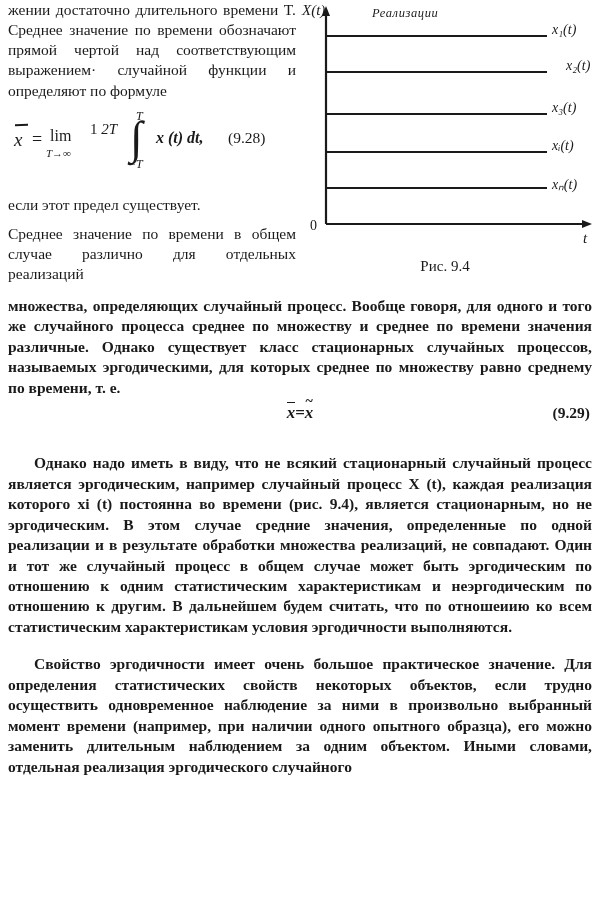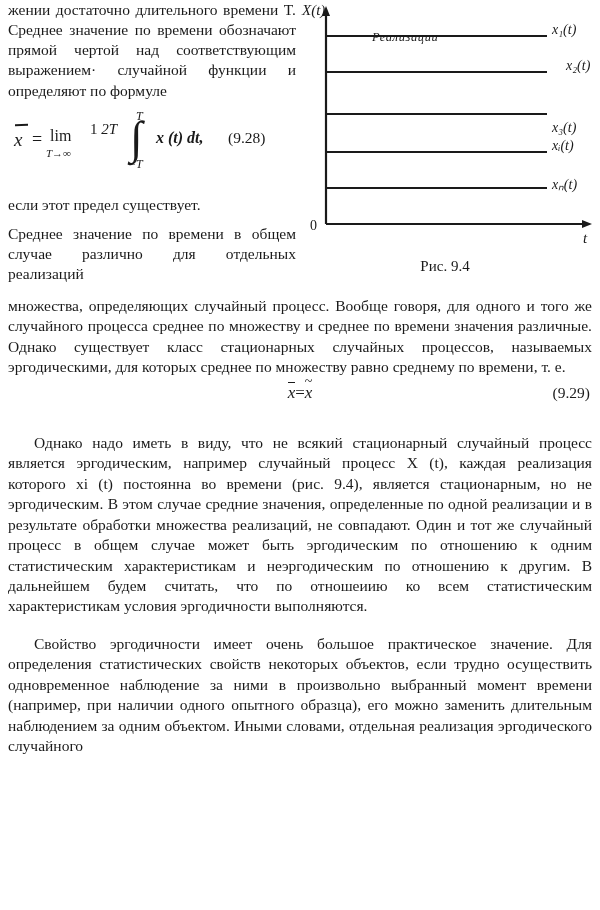--- a/index.html
+++ b/index.html
@@ -270,33 +270,33 @@
         <line x1="27" y1="70" x2="247" y2="70" stroke="#1a1a1a" stroke-width="2.2"></line>
         <line x1="27" y1="112" x2="247" y2="112" stroke="#1a1a1a" stroke-width="2.2"></line>
         <line x1="27" y1="150" x2="247" y2="150" stroke="#1a1a1a" stroke-width="2.2"></line>
         <line x1="27" y1="186" x2="247" y2="186" stroke="#1a1a1a" stroke-width="2.2"></line>
       </svg>
 
       
       <div style="position:absolute; left:2px; top:0px; font-size:15px; font-style:italic;">X(t)</div>
       <div style="position:absolute; left:10px; top:216px; font-size:14px;">0</div>
       <div style="position:absolute; left:283px; top:228px; font-size:15px; font-style:italic;">t</div>
-      <div style="position:absolute; left:72px; top:4px; font-size:12.5px; font-style:italic; letter-spacing:0.6px;margin-top:24px;">Реализации</div>
+      <div style="position:absolute; left:72px; top:4px; font-size:12.5px; font-style:italic; letter-spacing:0.6px;">Реализации</div>
 
       <div style="position:absolute; left:252px; top:20px; font-size:14px; font-style:italic;">x₁(t)</div>
       <div style="position:absolute; left:266px; top:56px; font-size:14px; font-style:italic;">x₂(t)</div>
-      <div style="position:absolute; left:252px; top:98px; font-size:14px; font-style:italic;margin-top:20px;">x₃(t)</div>
+      <div style="position:absolute; left:252px; top:98px; font-size:14px; font-style:italic;">x₃(t)</div>
       <div style="position:absolute; left:252px; top:136px; font-size:14px; font-style:italic;">xᵢ(t)</div>
       <div style="position:absolute; left:252px; top:172px; font-size:14px; font-style:italic;">xₙ(t)</div>
     </div>
 
     <div class="fig-caption">Рис. 9.4</div>
   </div>
 
-  <div class="body-text" style="top:296px;">
+  <div class="body-text" style="top:296px;font-weight:bold;">
 
     <p>множества, определяющих случайный процесс. Вообще говоря, для одного и того же случайного процесса среднее по множеству и среднее по времени значения различные. Однако существует класс стационарных случайных процессов, называемых эргодическими, для которых среднее по множеству равно среднему по времени, т. е.</p>
 
     <div class="eq-line">
       <div class="eq-center">
         <span class="ovl ital">x</span><span>=</span><span class="tilde-wrap"><span class="tl">~</span><span class="ital">x</span></span>
       </div>
       <div class="eq-right">(9.29)</div>
     </div>
 

